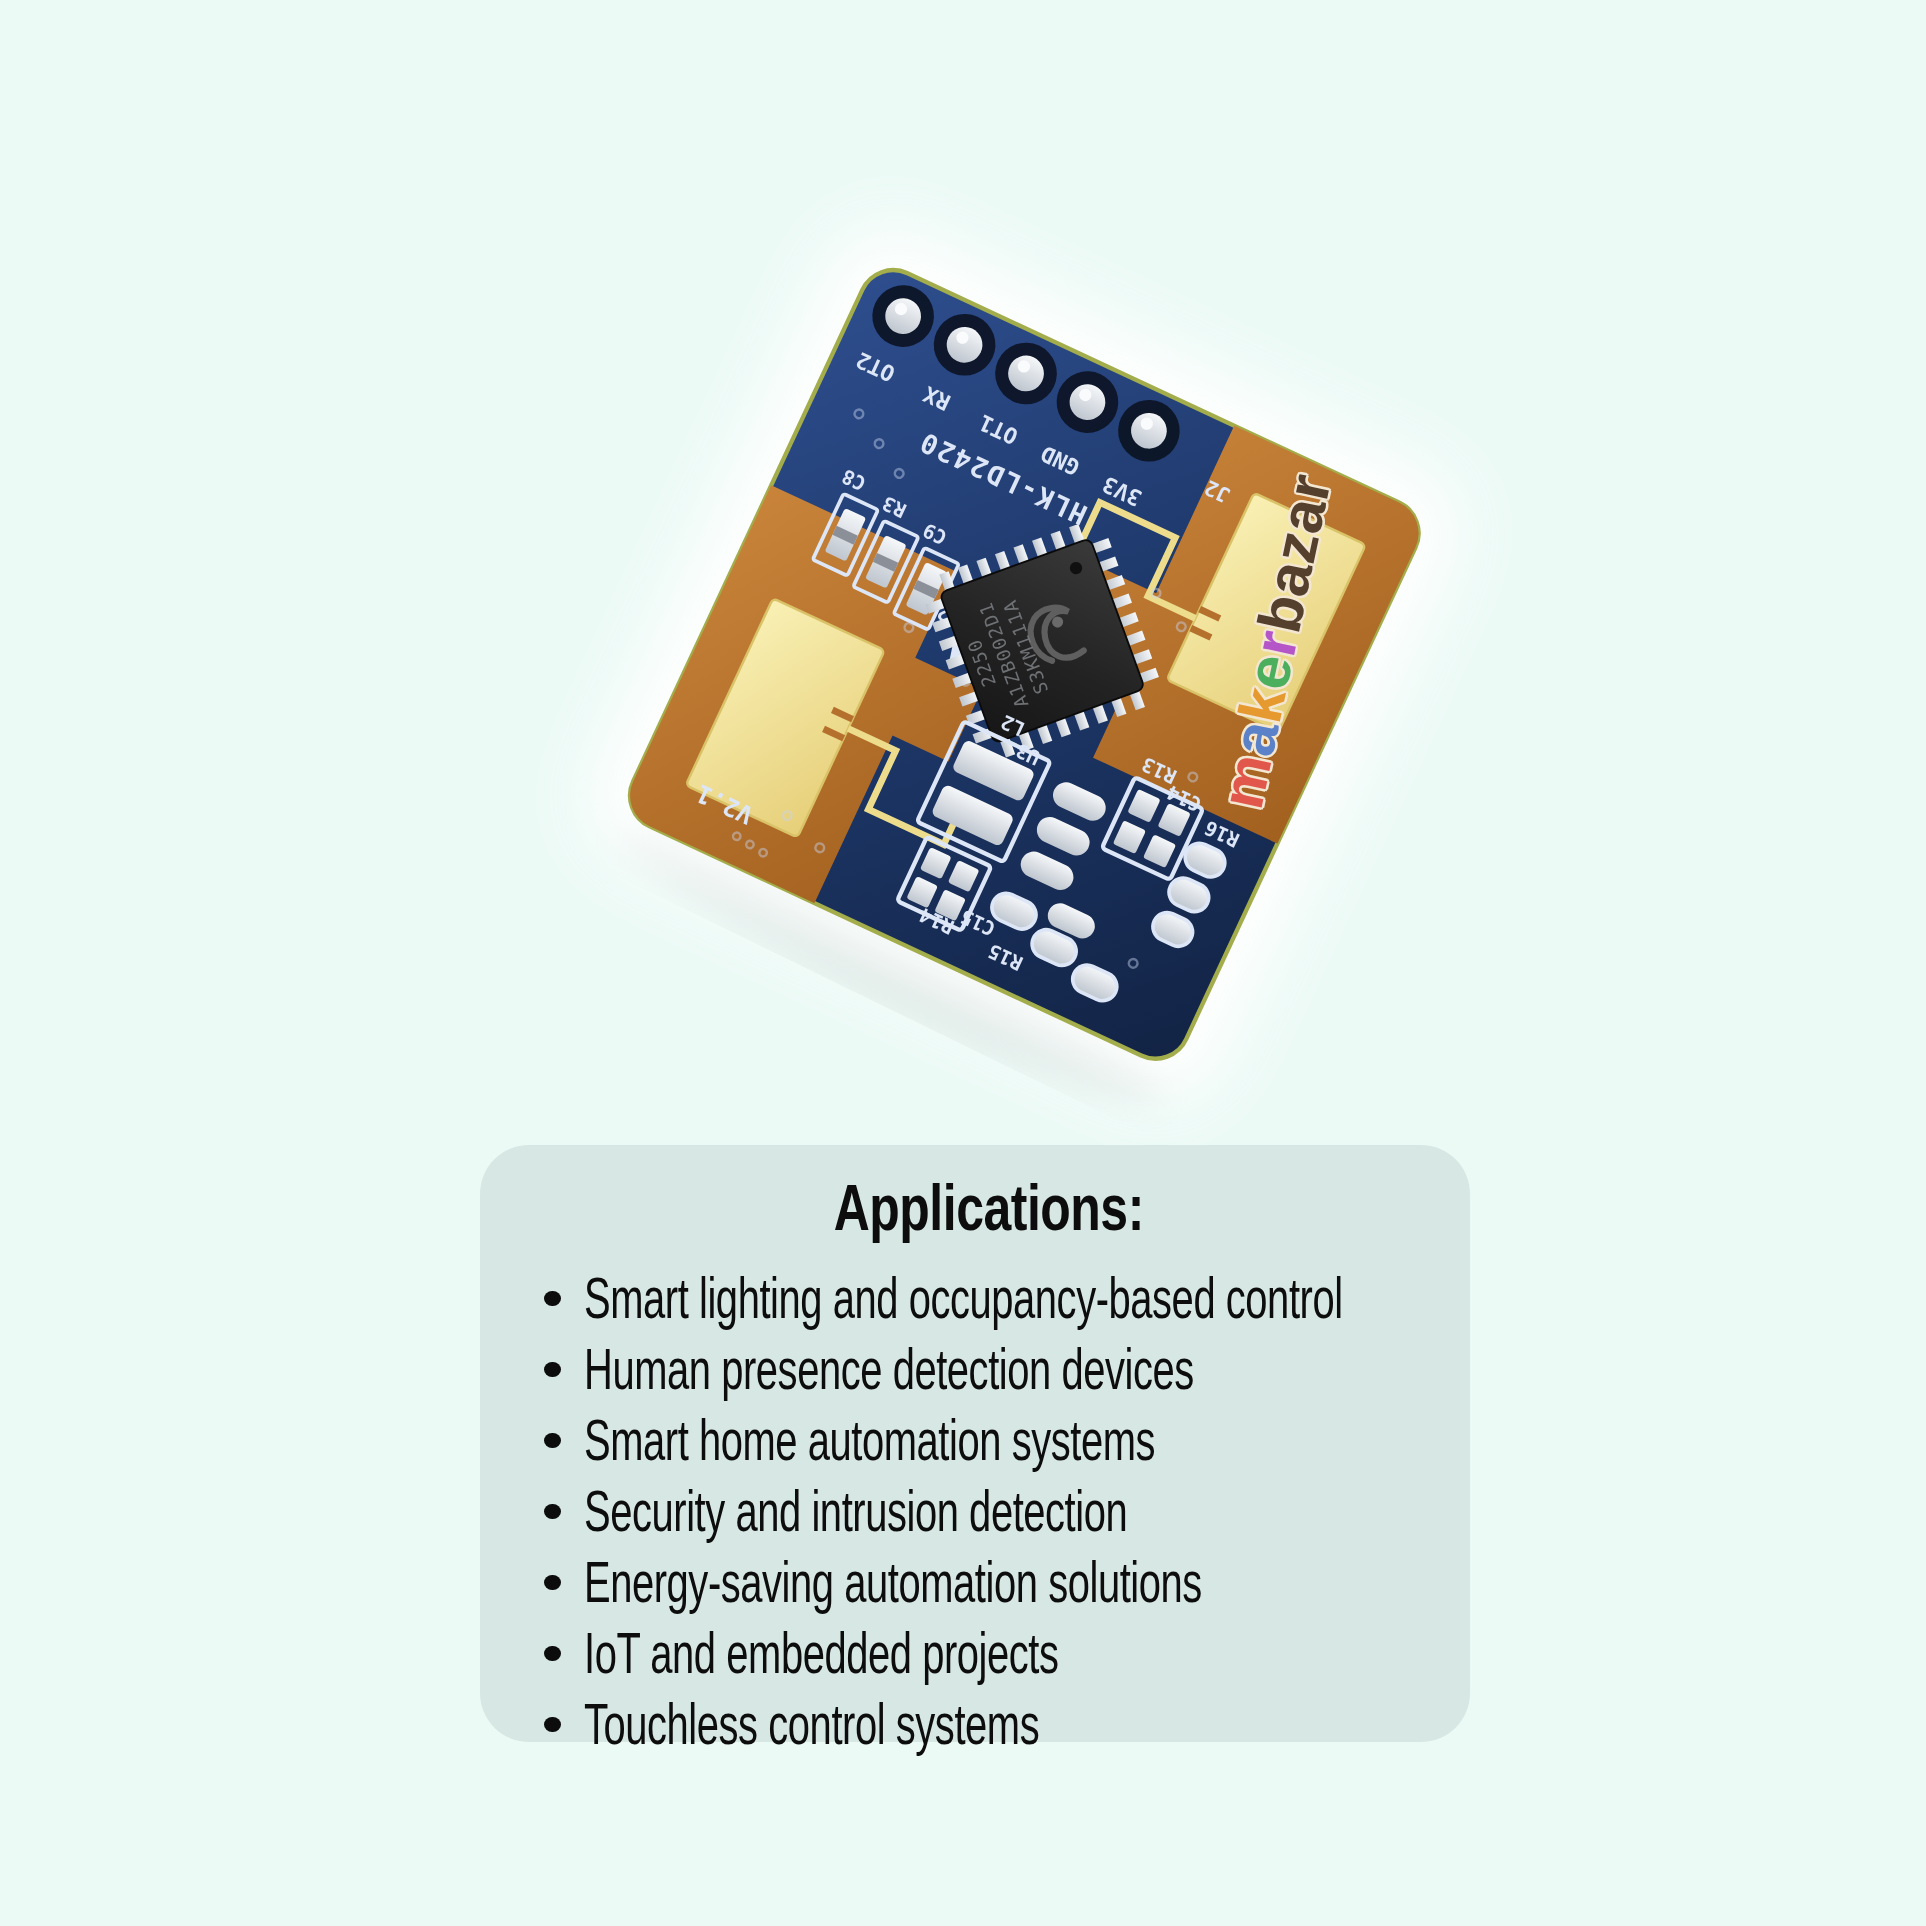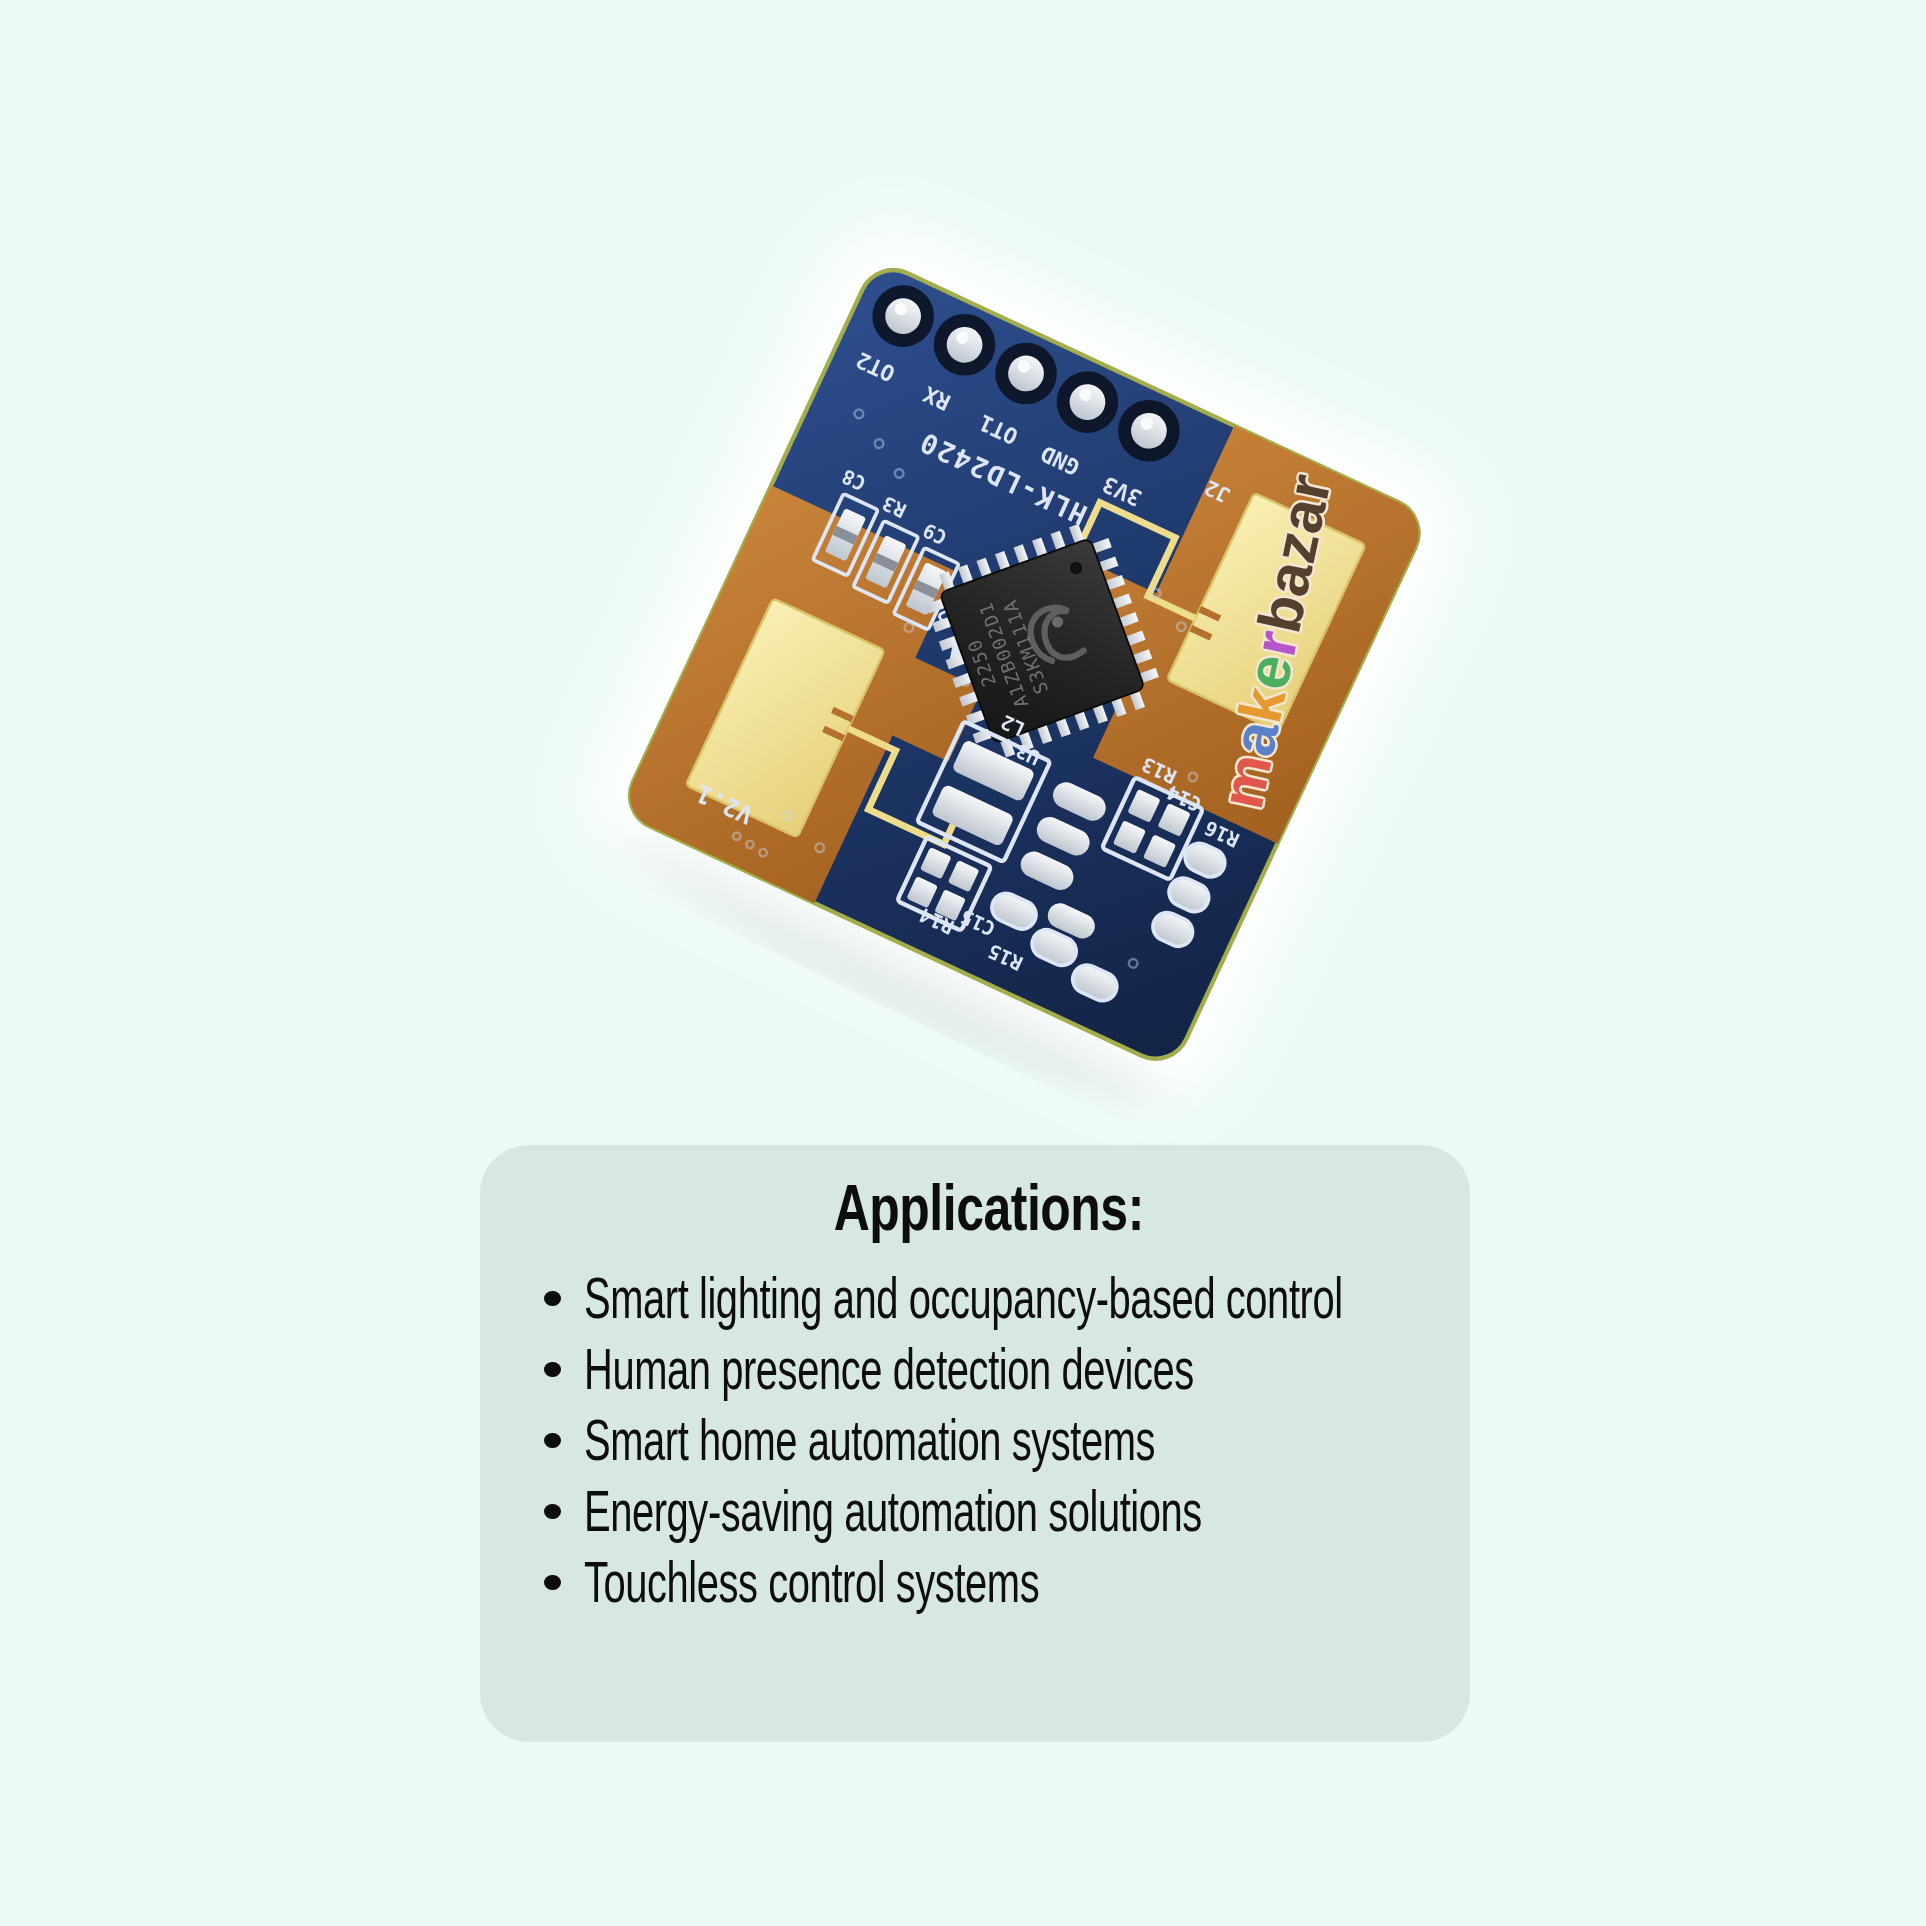--- a/index.html
+++ b/index.html
@@ -334,21 +334,29 @@
       <li>
           <span class="bullet-dot"></span>
           <span class="li-text">Human presence detection devices</span>
         </li>
       <li>
           <span class="bullet-dot"></span>
           <span class="li-text">Smart home automation systems</span>
         </li>
       <li>
           <span class="bullet-dot"></span>
+          <span class="li-text">Security and intrusion detection</span>
+        </li>
+      <li>
+          <span class="bullet-dot"></span>
           <span class="li-text">Energy-saving automation solutions</span>
+        </li>
+      <li>
+          <span class="bullet-dot"></span>
+          <span class="li-text">IoT and embedded projects</span>
         </li>
       <li>
           <span class="bullet-dot"></span>
           <span class="li-text">Touchless control systems</span>
         </li>
     </ul>
   </div>
 
 </div>
 

